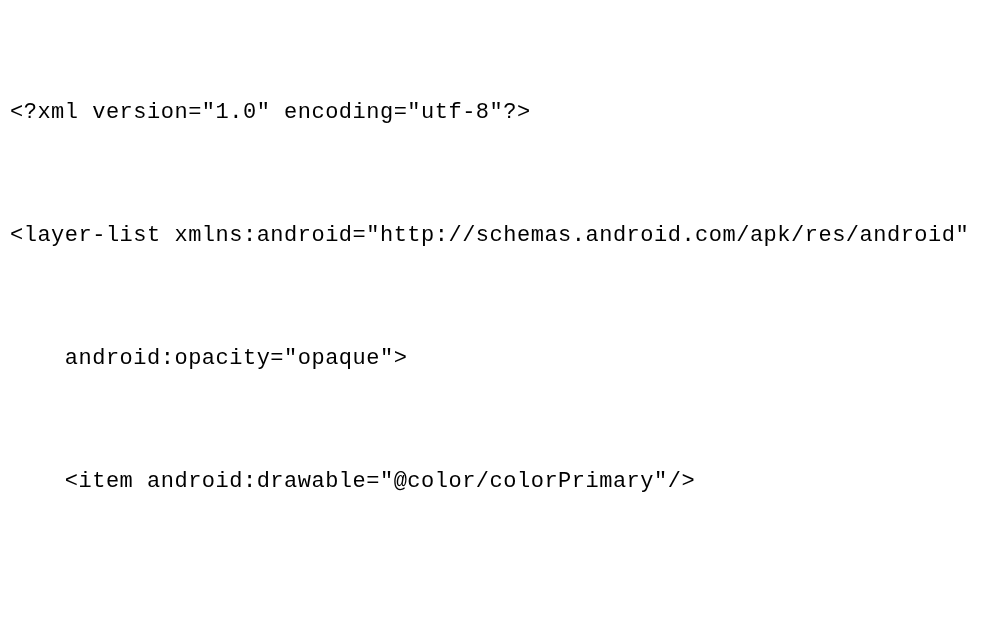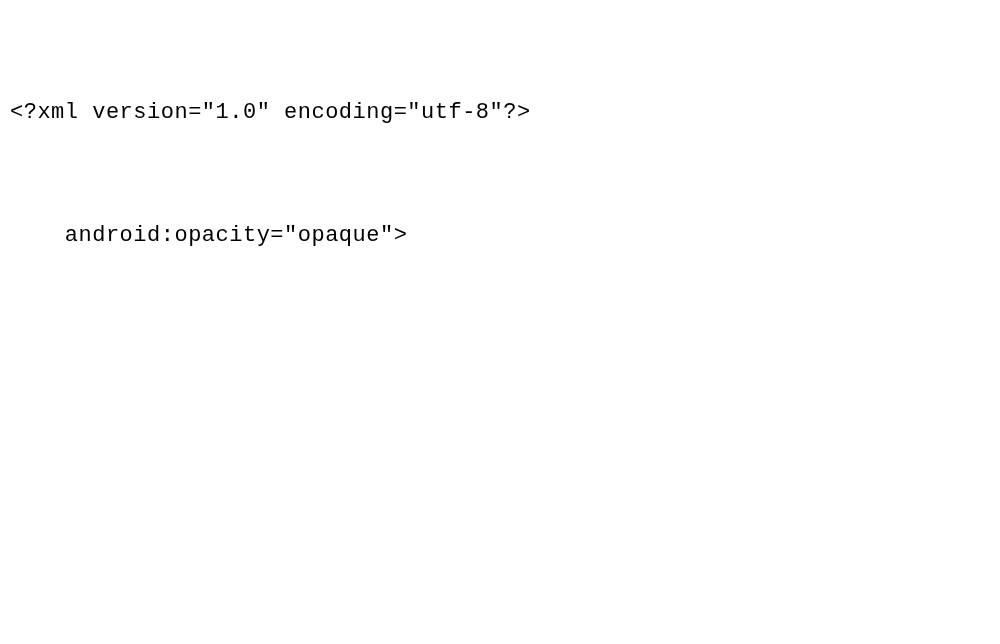--- a/index.html
+++ b/index.html
@@ -23,19 +23,21 @@
     }
     .line {
       display: block;
     }
   </style>
 </head>
 <body>
 
 <div class="code-block">
 <span class="line">&lt;?xml version="1.0" encoding="utf-8"?&gt;</span>
+<span class="line">&lt;layer-list xmlns:android="http://schemas.android.com/apk/res/android"</span>
 <span class="line">    android:opacity="opaque"&gt;</span>
+<span class="line">    &lt;item android:drawable="@color/colorPrimary"/&gt;</span>
 
 
 
 
 
 </div>
 
 </body></html>

